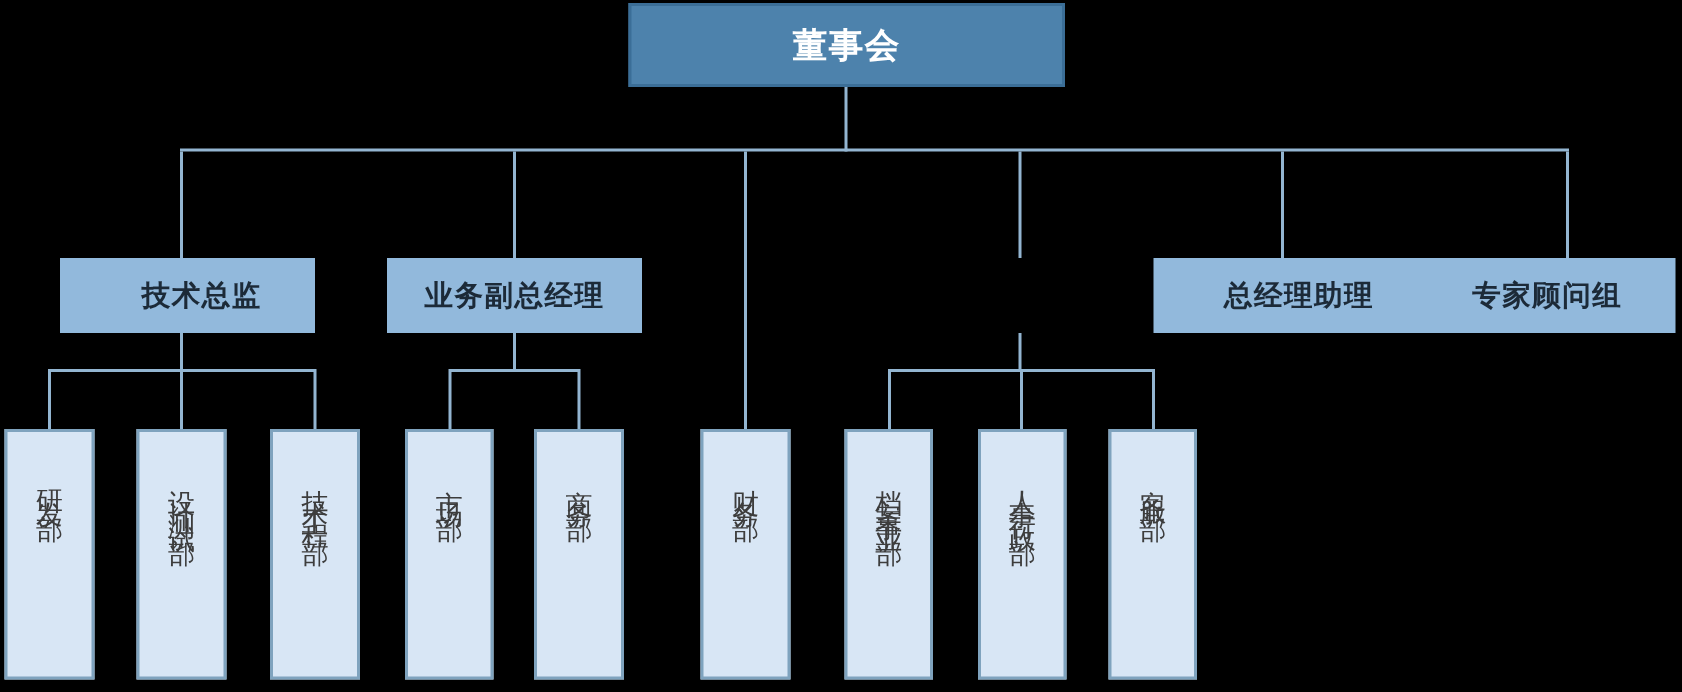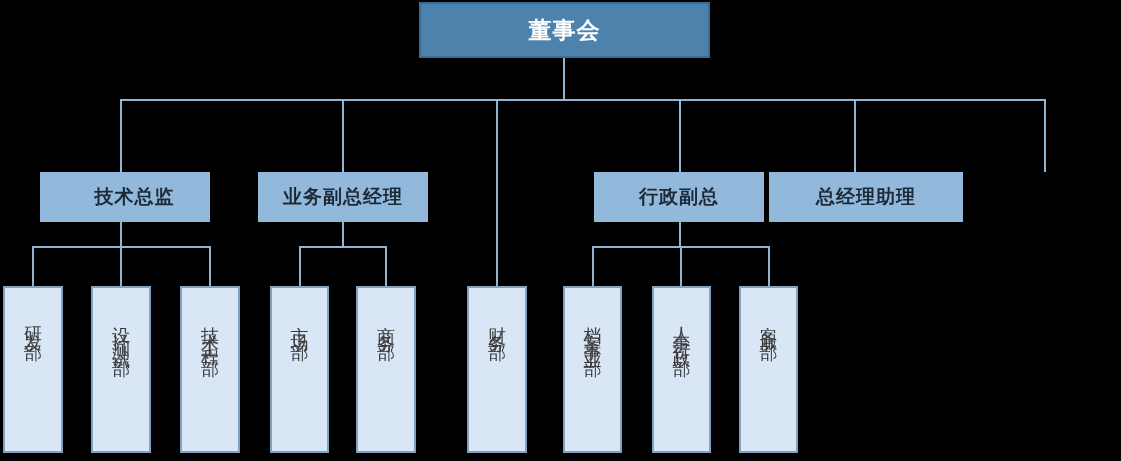--- a/index.html
+++ b/index.html
@@ -51,25 +51,25 @@
   <div class="node level1" style="left: 419px; top: 2px; width: 291px; height: 56px;">
     <span class="node-label">董事会</span>
   </div>
 
   <div class="node level2" style="left: 40px; top: 172px; width: 170px; height: 50px; padding-left: 19px;">
     <span class="node-label">技术总监</span>
   </div>
   <div class="node level2" style="left: 258px; top: 172px; width: 170px; height: 50px; font-family: Liberation Serif, serif;">
     <span class="node-label">业务副总经理</span>
   </div>
-  <div class="node level2" style="left: 594px; top: 172px; width: 170px; height: 50px;">
-    <span class="node-label">行政副总</span>
-  </div>
   <div class="node level2" style="left: 769px; top: 172px; width: 194px; height: 50px;">
     <span class="node-label">总经理助理</span>
+  </div>
+  <div class="node level2" style="left: 946px; top: 172px; width: 171px; height: 50px;">
+    <span class="node-label">专家顾问组</span>
   </div>
 
   <div class="node level3" style="left: 3px; top: 286px; width: 60px; height: 167px;">
     <span class="node-label">研发部</span>
   </div>
   <div class="node level3" style="left: 91px; top: 286px; width: 60px; height: 167px;">
     <span class="node-label">设计测试部</span>
   </div>
   <div class="node level3" style="left: 180px; top: 286px; width: 60px; height: 167px;">
     <span class="node-label">技术工程部</span>

